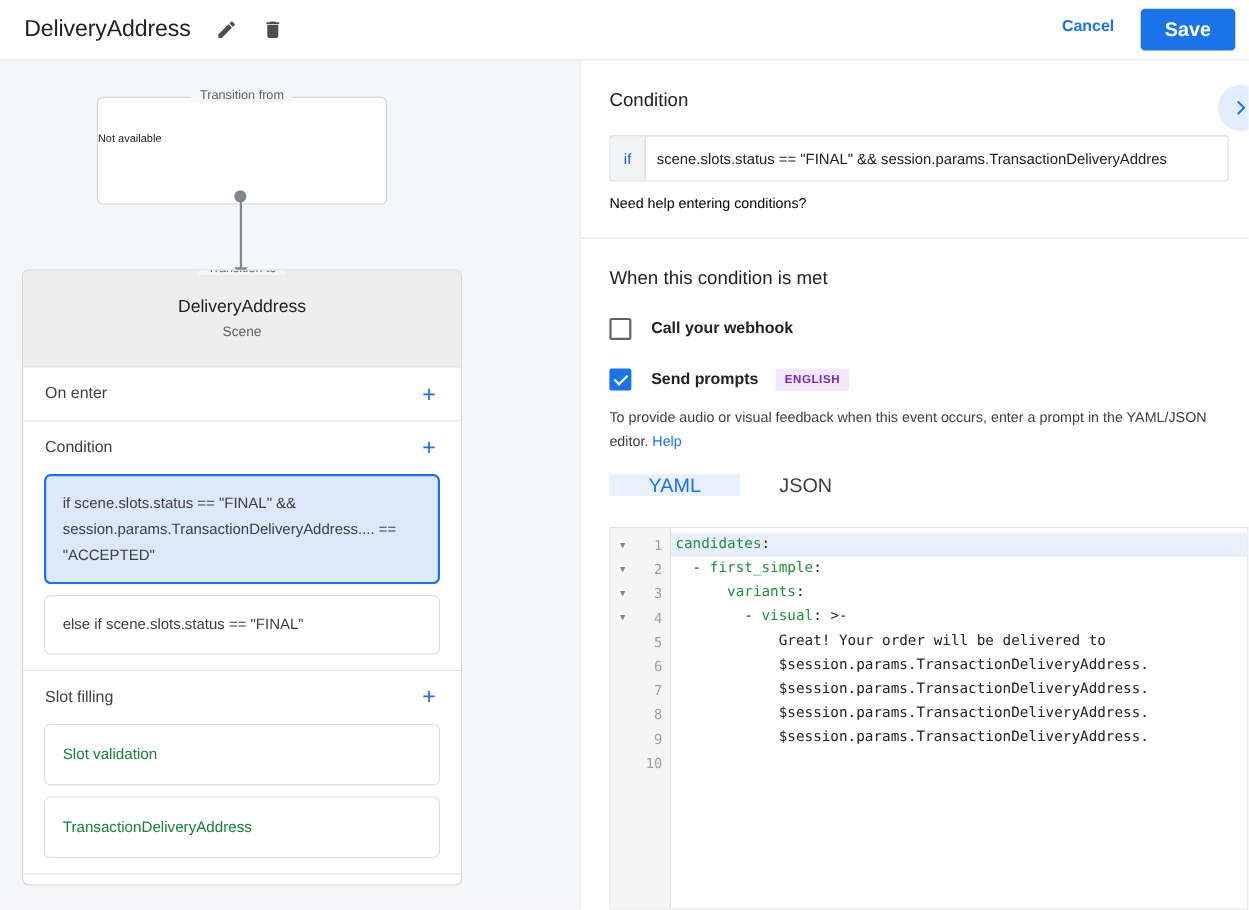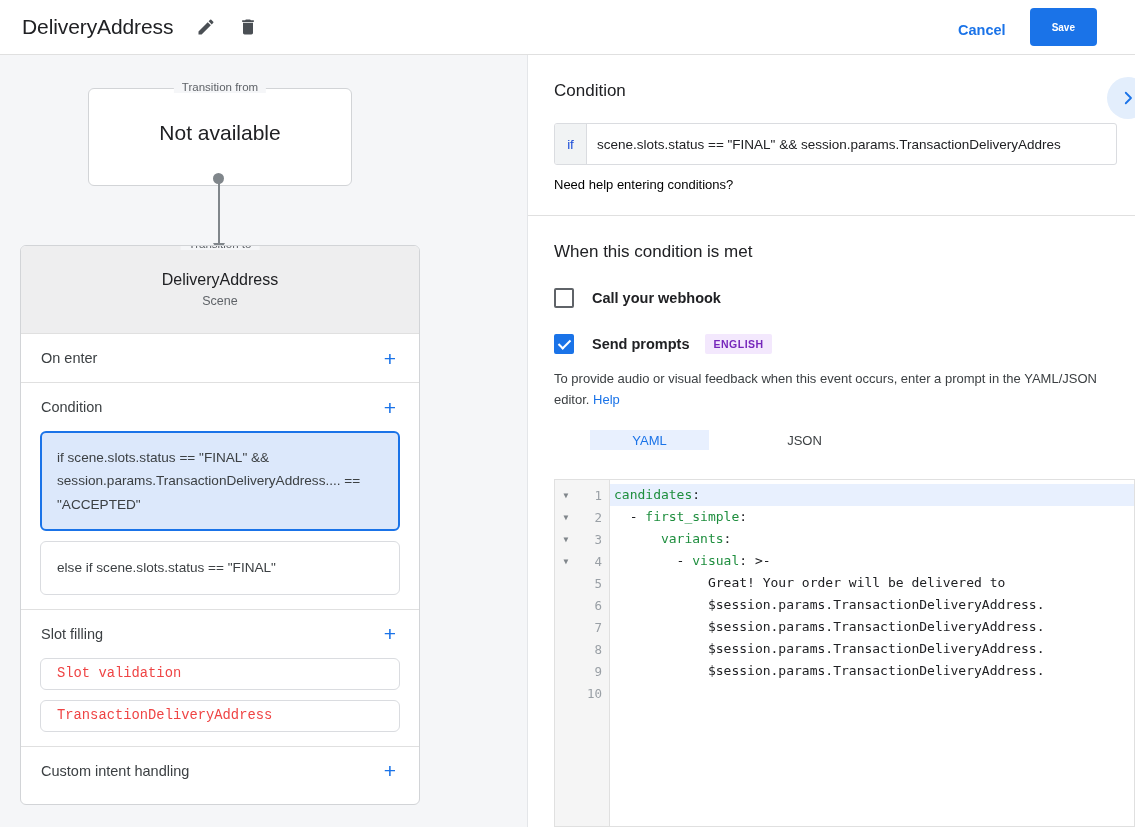--- a/index.html
+++ b/index.html
@@ -28,33 +28,33 @@
     white-space: nowrap;
   }
   .icon-btn {
     width: 30px; height: 30px;
     display: flex; align-items: center; justify-content: center;
     cursor: pointer;
   }
   .edit-icon { margin-left: 18px; }
   .del-icon  { margin-left: 12px; }
   .topbar-right {
-    margin-left: auto; margin-right: 38px;
-    display: flex; align-items: flex-end;
+    margin-left: auto; margin-right: 12px;
+    display: flex; align-items: flex-start;
   }
   .cancel-btn {
     color: #1a73e8; font-size: 14.5px; font-weight: bold;
     padding: 8px 12px; cursor: pointer; background: none; border: none;
     font-family: inherit;
   }
   .save-btn {
     margin-left: 12px;
     background: #1a73e8; color: #fff;
     border: none; border-radius: 4px;
-    font-size: 10px; font-weight: bold;
+    font-size: 18px; font-weight: bold;
     padding: 0 22px; height: 38px; cursor: pointer;
     font-family: inherit;
   }
 
   
   .left-pane {
     position: absolute; top: 55px; left: 0;
     width: 528px; height: 772px;
     background: #f5f6f8;
     border-right: 1px solid #e4e6e9;
@@ -77,21 +77,21 @@
     white-space: nowrap;
   }
 
   
   #transition-from {
     left: 88px; top: 22px; width: 264px; height: 98px;
   }
   #transition-from .fieldset-legend { left: 50%; transform: translateX(-50%); }
   .tf-text {
     position: absolute; left: 0; right: 0; top: 32px;
-    text-align: center; font-size: 21px; color: #202124;
+    text-align: left; font-size: 10px; color: #202124;
   }
 
   
   .connector { position: absolute; left: 213px; top: 118px; }
   .conn-dot {
     position: absolute; left: 0; top: 0;
     width: 11px; height: 11px; border-radius: 50%;
     background: #80868b;
   }
   .conn-line {
@@ -154,23 +154,23 @@
   }
   .cond-card.selected {
     background: #dce8fb;
     border: 2px solid #1a73e8;
     padding: 13px 15px;
   }
   .cond-card:last-child { margin-bottom: 0; }
   .slot-card {
     border: 1px solid #dadce0; border-radius: 6px;
     background: #fff; padding: 0 16px;
-    height: 32px; display: flex; align-items: center;
-    font-size: 13.8px; color: #ef4444;
-    margin-bottom: 10px; cursor: pointer; font-family: Liberation Mono, monospace;
+    height: 56px; display: flex; align-items: center;
+    font-size: 13.8px; color: #15803d;
+    margin-bottom: 10px; cursor: pointer;
   }
   .slot-card:last-child { margin-bottom: 0; }
 
   
   .right-pane {
     position: absolute; top: 55px; left: 528px;
     width: 607px; height: 772px;
     background: #ffffff; overflow: hidden;
   }
   .rp-section-cond {
@@ -244,21 +244,21 @@
   .helper-text {
     margin-top: 14px; width: 565px;
     font-size: 13px; color: #3c4043; line-height: 1.62;
   }
   .helper-text a { color: #1a73e8; text-decoration: none; cursor: pointer; }
 
   .tabs { display: flex; margin-top: 20px; }
   .tab {
     width: 119px; height: 20px;
     display: flex; align-items: center; justify-content: center;
-    font-size: 13px; cursor: pointer; color: #3c4043; margin-left: 36px;
+    font-size: 18px; cursor: pointer; color: #3c4043;
   }
   .tab.active { background: #e8f0fe; color: #1a73e8; }
 
   
   .editor {
     position: absolute; left: 26px; top: 424px;
     width: 581px; height: 348px;
     border: 1px solid #e0e0e0;
     background: #fff; display: flex; overflow: hidden;
   }

